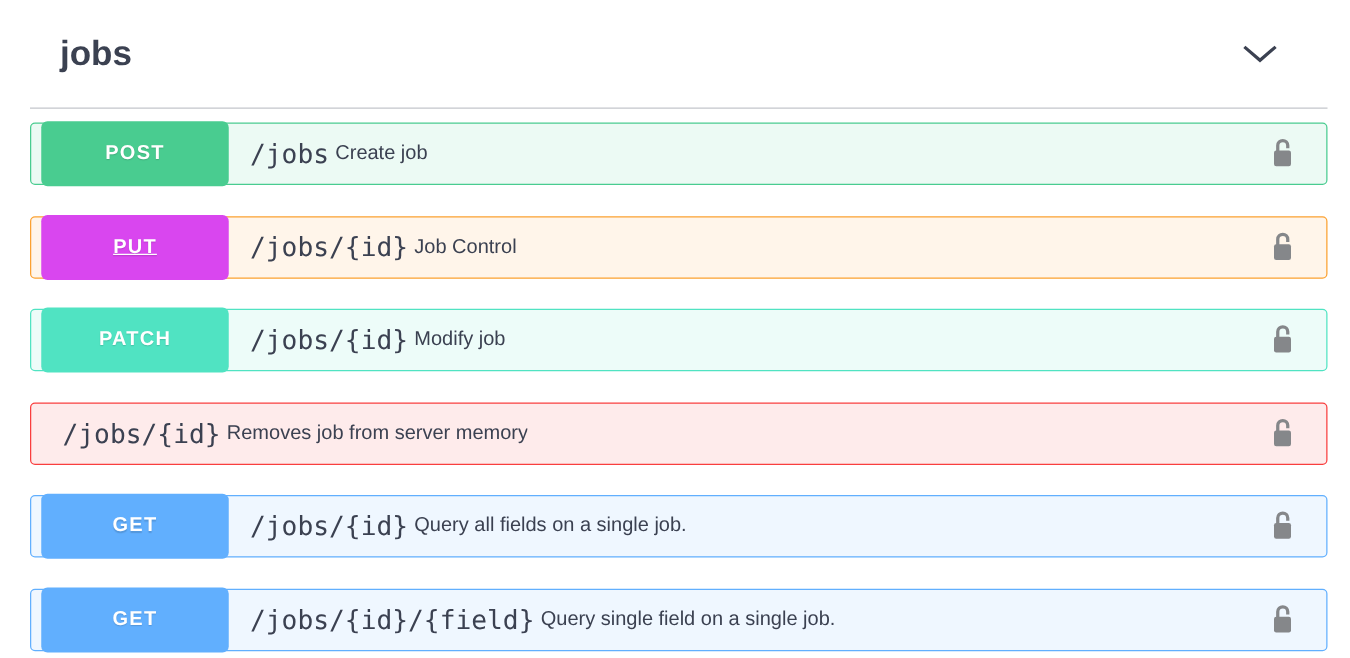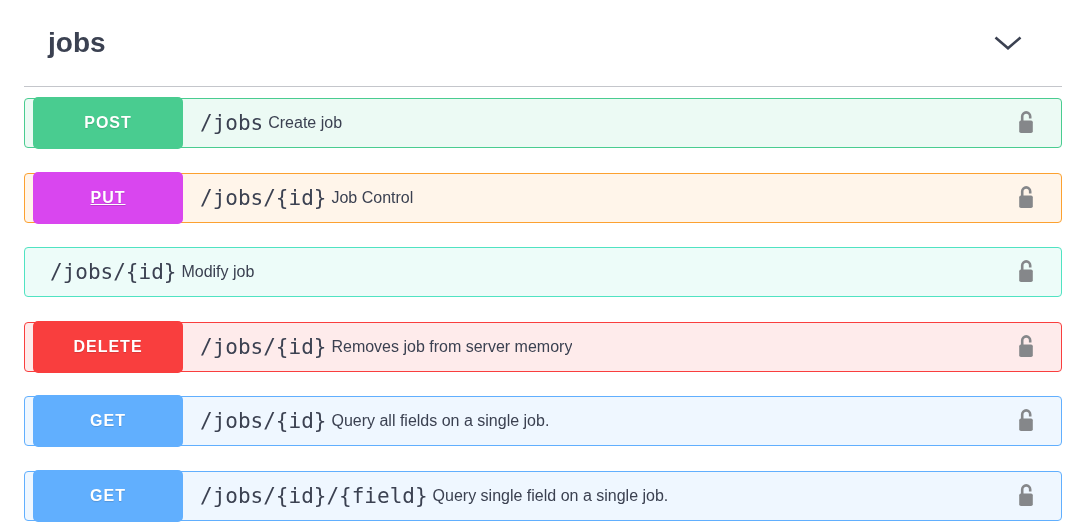--- a/index.html
+++ b/index.html
@@ -128,32 +128,32 @@
     <span class="summary">Job Control</span>
     <button class="auth">
       <svg class="lock" width="20" height="26" viewBox="0 0 20 26" aria-hidden="true">
         <path d="M6.2 11 V6.4 a4 4 0 0 1 8 0 V8.6" fill="none" stroke="currentColor" stroke-width="2.6"></path>
         <rect x="3.2" y="10.4" width="13.6" height="12.6" rx="1.8" fill="currentColor"></rect>
       </svg>
     </button>
   </div>
 
   <div class="opblock" style="border-color: rgb(80, 227, 194); background: rgba(80, 227, 194, 0.1);">
+    <span class="method" style="background: rgb(80, 227, 194);">PATCH</span>
     <span class="path">/jobs/{id}</span>
     <span class="summary">Modify job</span>
     <button class="auth">
       <svg class="lock" width="20" height="26" viewBox="0 0 20 26" aria-hidden="true">
         <path d="M6.2 11 V6.4 a4 4 0 0 1 8 0 V8.6" fill="none" stroke="currentColor" stroke-width="2.6"></path>
         <rect x="3.2" y="10.4" width="13.6" height="12.6" rx="1.8" fill="currentColor"></rect>
       </svg>
     </button>
   </div>
 
   <div class="opblock" style="border-color: rgb(249, 62, 62); background: rgba(249, 62, 62, 0.1);">
-    <span class="method" style="background: rgb(249, 62, 62);">DELETE</span>
     <span class="path">/jobs/{id}</span>
     <span class="summary">Removes job from server memory</span>
     <button class="auth">
       <svg class="lock" width="20" height="26" viewBox="0 0 20 26" aria-hidden="true">
         <path d="M6.2 11 V6.4 a4 4 0 0 1 8 0 V8.6" fill="none" stroke="currentColor" stroke-width="2.6"></path>
         <rect x="3.2" y="10.4" width="13.6" height="12.6" rx="1.8" fill="currentColor"></rect>
       </svg>
     </button>
   </div>
 

